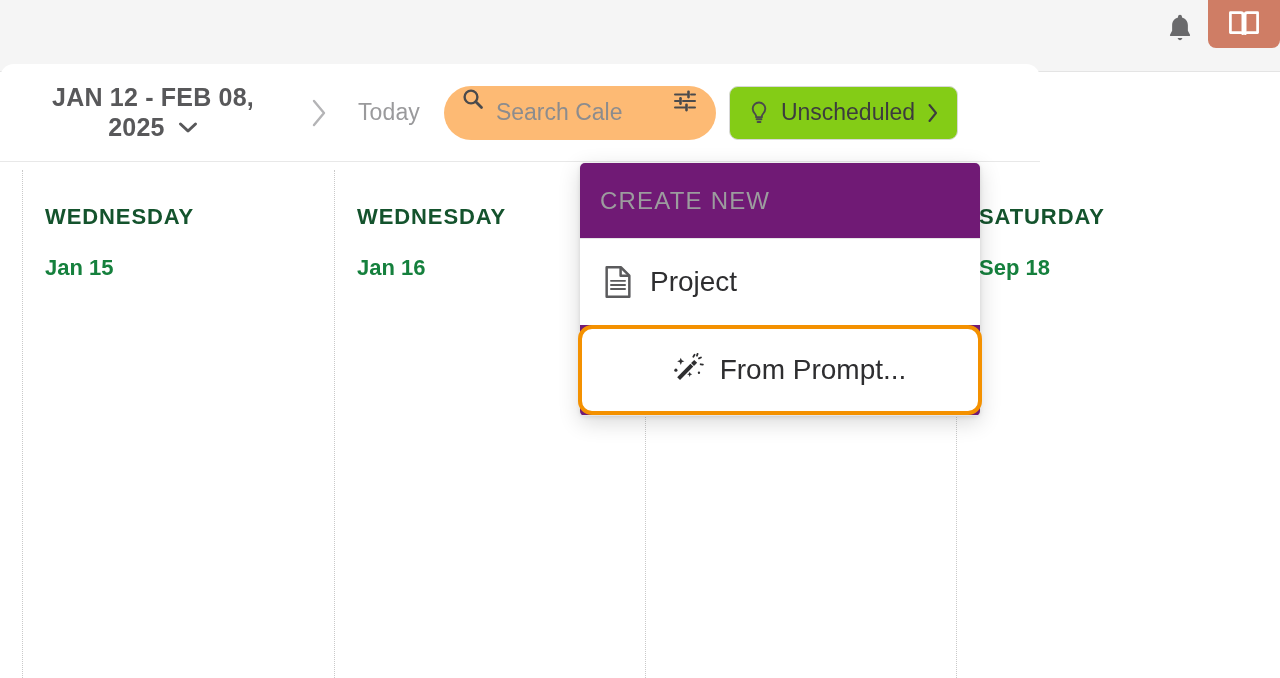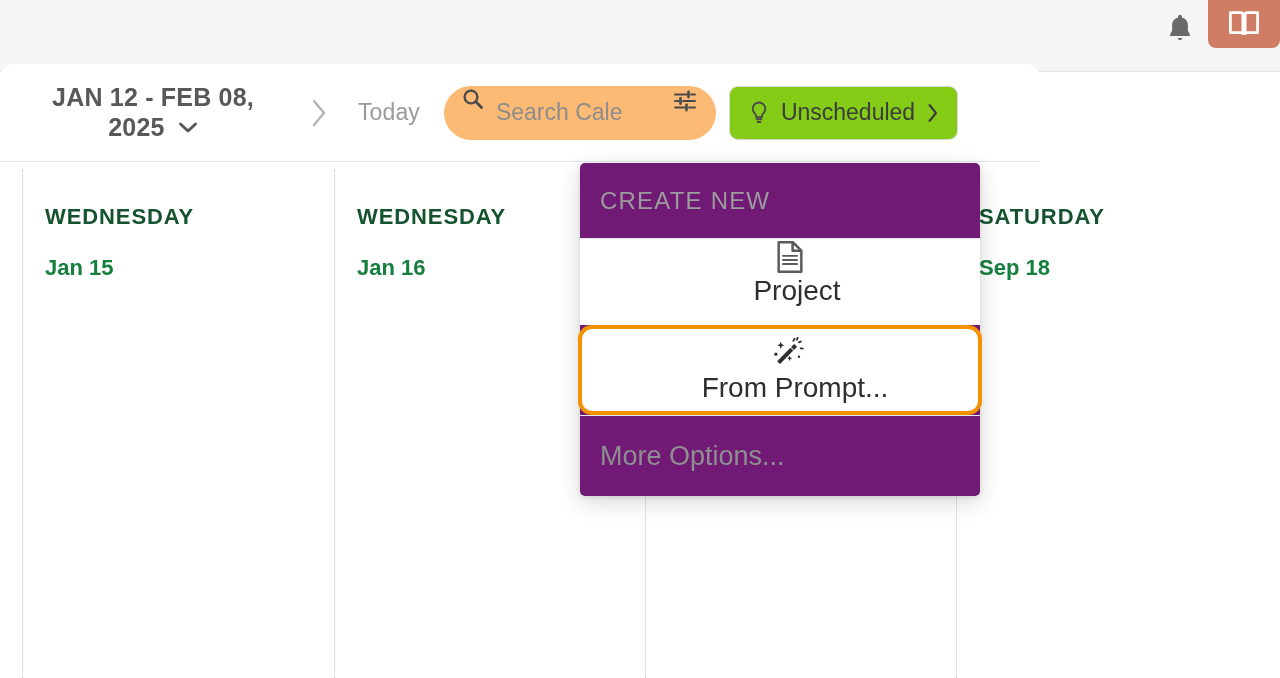--- a/index.html
+++ b/index.html
@@ -218,21 +218,20 @@
     border-bottom: 1px solid #e6e6e6;
   }
   .dd-item {
     position: relative;
     height: 86px;
     display: flex;
     align-items: center;
     padding-left: 20px;
     cursor: pointer;
     background: #ffffff;
-    flex-direction: column;
   }
   .dd-item .ic {
     width: 36px; height: 36px;
     display: flex; align-items: center; justify-content: center;
     flex: none;
   }
   .dd-item .lbl {
     margin-left: 14px;
     font-size: 28px;
     color: #2e2e30;
@@ -413,16 +412,15 @@
             <path d="M27.9 10.6 L30 11"></path>
             <path d="M24.4 2.6 L25 .8"></path>
           </g>
         </svg>
       </span>
       <span class="lbl">From Prompt...</span>
     </div>
 
     <div class="dd-sep"></div>
 
-    <div class="dd-more">More Options...</div>
   </div>
 
 </div>
 
 </body></html>

